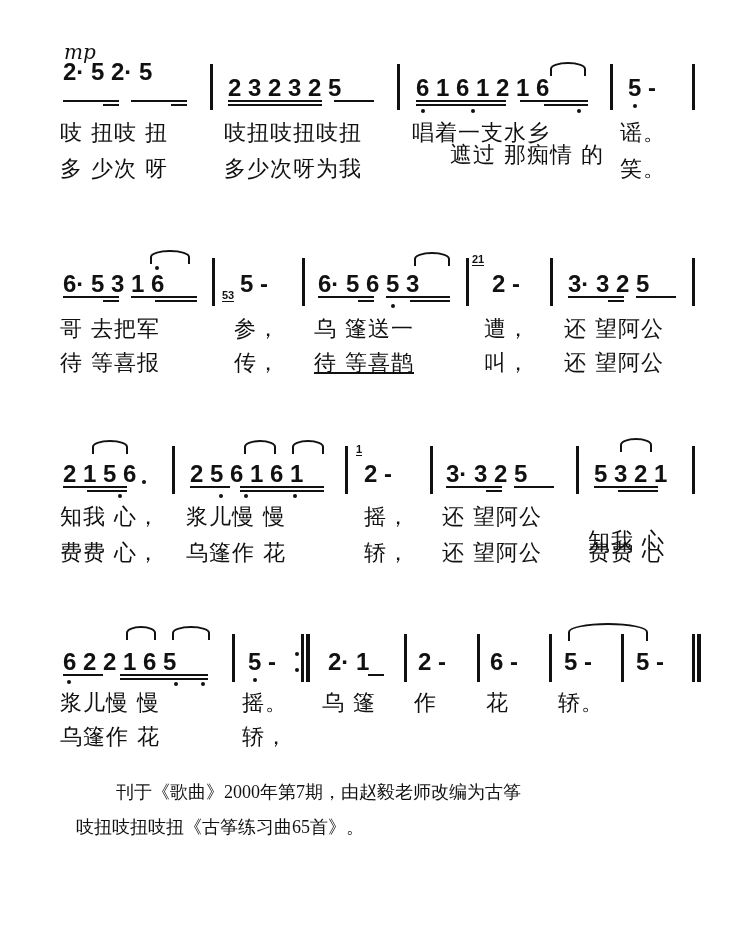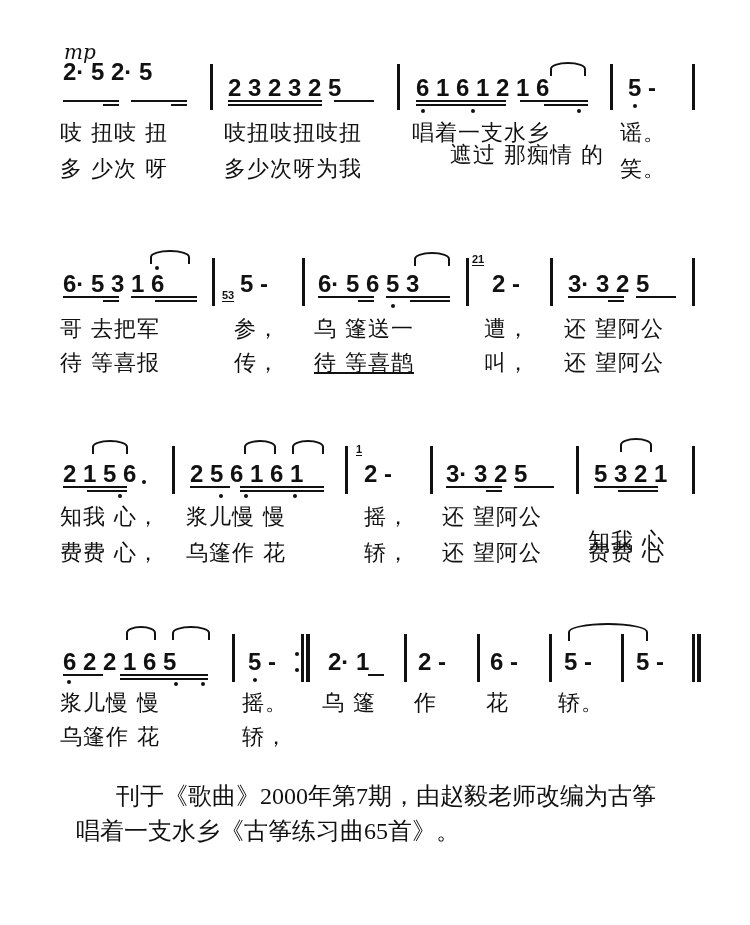--- a/index.html
+++ b/index.html
@@ -6,21 +6,21 @@
     body { width: 750px; height: 925px; position: relative; overflow: hidden; color: #111; }
     .abs { position: absolute; }
     .dyn { font-family: "DejaVu Serif", serif; font-style: italic; font-size: 20px; }
     .num { font-family: "Liberation Sans", sans-serif; font-weight: bold; font-size: 24px; white-space: pre; }
     .lyr { font-family: "DejaVu Sans", sans-serif; font-size: 22px; white-space: pre; letter-spacing: 1px; }
     .bar { position: absolute; width: 3px; background: #111; }
     .ul { position: absolute; height: 2px; background: #111; }
     .dot { position: absolute; width: 4px; height: 4px; border-radius: 50%; background: #111; }
     .slur { position: absolute; border: 2px solid #111; border-bottom: none; border-radius: 50% 50% 0 0; }
     .grace { position: absolute; font-family: "Liberation Sans", sans-serif; font-weight: bold; font-size: 11px; }
-    .note { font-family: "Liberation Serif", serif; font-size: 24px; white-space: pre; }
+    .note { font-family: "Liberation Serif", serif; font-size: 18px; white-space: pre; }
   </style>
 </head>
 <body>
 
 <div>
 
   <div class="abs dyn" style="left:64px;top:40px;">mp</div>
 
   <div>
     <div class="abs num" style="left:63px;top:58px;">2· 5 2· 5</div>
@@ -200,15 +200,15 @@
     <div class="abs lyr" style="left:414px;top:688px;">作</div>
     <div class="abs lyr" style="left:486px;top:688px;">花</div>
     <div class="abs lyr" style="left:558px;top:688px;">轿。</div>
 
     <div class="abs lyr" style="left:60px;top:722px;">乌篷作 花</div>
     <div class="abs lyr" style="left:242px;top:722px;">轿，</div>
   </div>
 
   <div>
     <div class="abs note" style="left:116px;top:780px;">刊于《歌曲》2000年第7期，由赵毅老师改编为古筝</div>
-    <div class="abs note" style="left:76px;top:815px;">唱着一支水乡《古筝练习曲65首》。</div>
+    <div class="abs note" style="left:76px;top:815px;">吱扭吱扭吱扭《古筝练习曲65首》。</div>
   </div>
 </div>
 
 </body></html>

